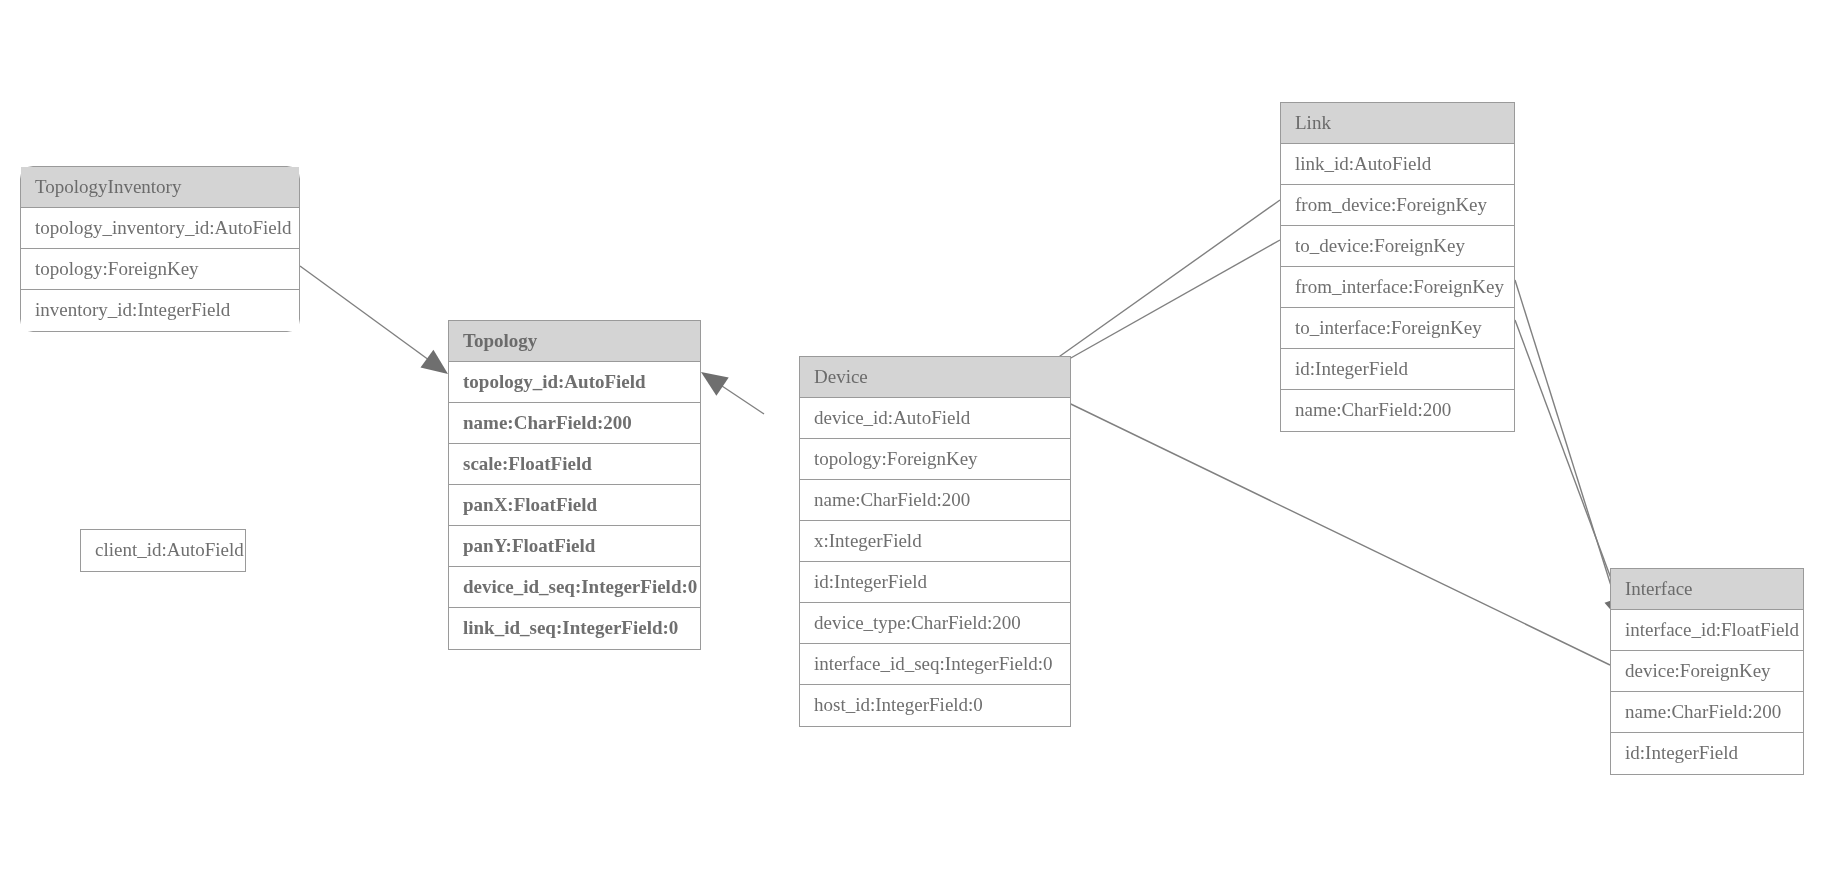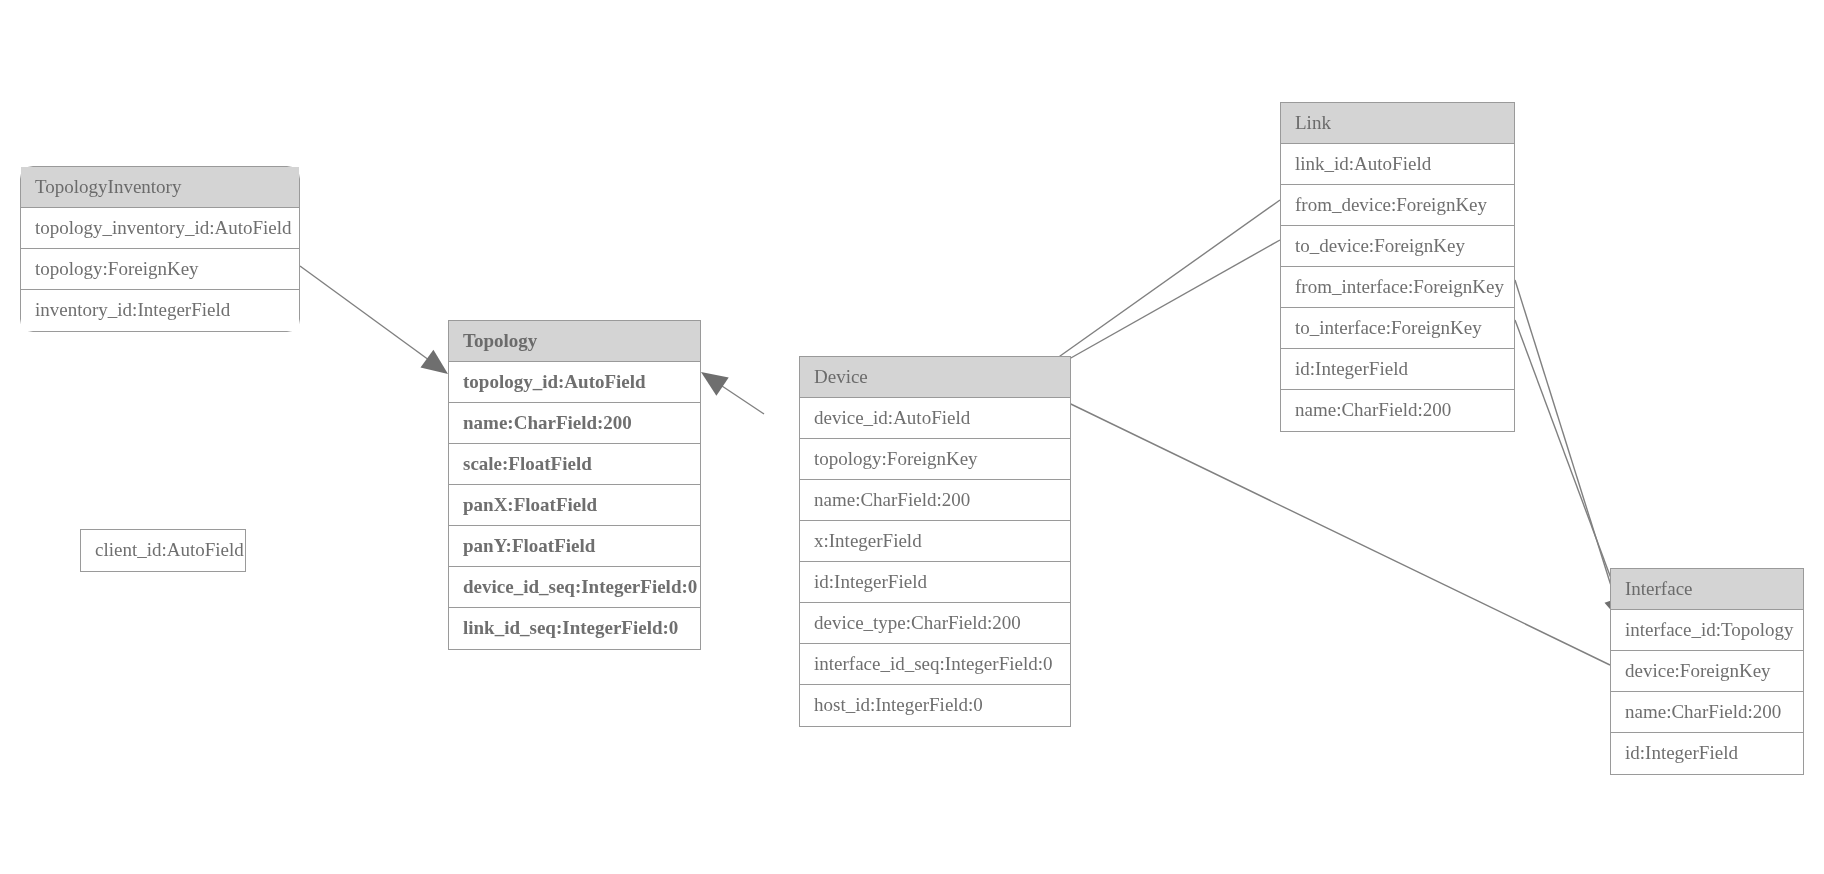--- a/index.html
+++ b/index.html
@@ -130,20 +130,20 @@
         <div class="entity-field">link_id:AutoField</div>
         <div class="entity-field">from_device:ForeignKey</div>
         <div class="entity-field">to_device:ForeignKey</div>
         <div class="entity-field">from_interface:ForeignKey</div>
         <div class="entity-field">to_interface:ForeignKey</div>
         <div class="entity-field">id:IntegerField</div>
         <div class="entity-field last">name:CharField:200</div>
       </div>
       <div class="entity" style="left: 1610px; top: 568px; width: 194px;">
         <div class="entity-title">Interface</div>
-        <div class="entity-field">interface_id:Topology</div>
+        <div class="entity-field">interface_id:FloatField</div>
         <div class="entity-field">device:ForeignKey</div>
         <div class="entity-field">name:CharField:200</div>
         <div class="entity-field last">id:IntegerField</div>
       </div>
     </div>
 
 </div>
 
 </body></html>

